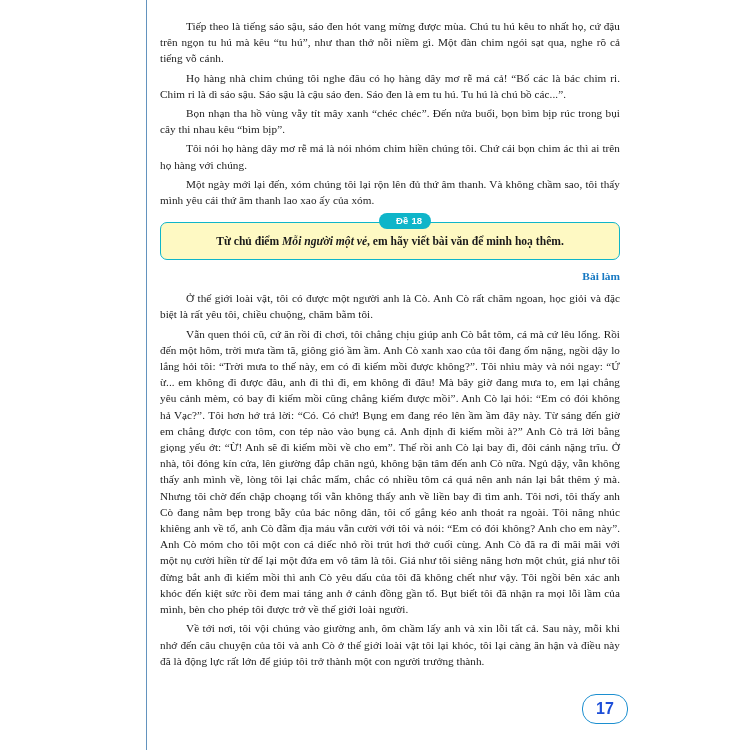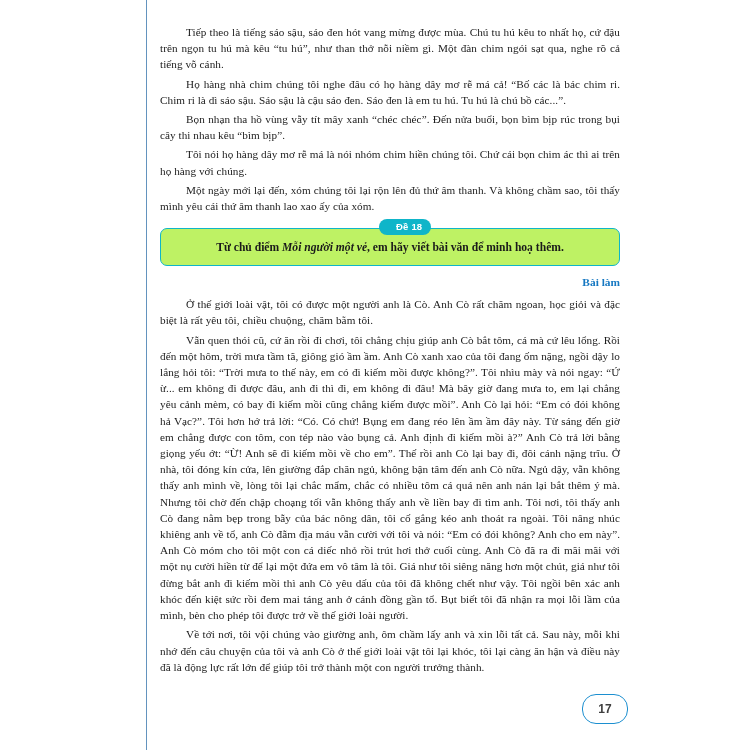--- a/index.html
+++ b/index.html
@@ -26,21 +26,21 @@
     left: 146px;
     top: 0;
     bottom: 0;
     width: 1px;
     background: #2f6fa8;
     opacity: 0.75;
   }
   .content {
     position: absolute;
     left: 160px;
-    top: 24px;
+    top: 18px;
     width: 460px;
   }
   p.para {
     margin: 0 0 3px 0;
     text-indent: 26px;
     text-align: justify;
     font-size: 11.2px;
     line-height: 16.2px;
     letter-spacing: 0.05px;
   }
@@ -62,21 +62,21 @@
     padding: 2px 9px 3px 17px;
     border-radius: 9px;
     letter-spacing: 0.2px;
     z-index: 3;
   }
   .prompt-box {
     border: 1.4px solid #0fb5c9;
     border-radius: 7px;
     padding: 11px 12px 10px 12px;
     text-align: center;
-    background: #bef264;
+    background: #fef9c3;
   }
   .prompt-text {
     font-size: 11.6px;
     font-weight: bold;
     line-height: 15px;
   }
   .prompt-text i {
     font-style: italic;
   }
   .bailam {
@@ -89,24 +89,24 @@
   }
   
   .pagenum {
     position: absolute;
     right: 122px;
     bottom: 26px;
     width: 44px;
     height: 28px;
     border: 1.6px solid #1c8fd0;
     border-radius: 14px;
-    color: #404040;
+    color: #1d4ed8;
     font-family: "Liberation Sans", sans-serif;
     font-weight: bold;
-    font-size: 12px;
+    font-size: 16px;
     display: flex;
     align-items: center;
     justify-content: center;
     background: #ffffff;
   }
 </style>
 </head>
 <body>
 
 <div class="page">

